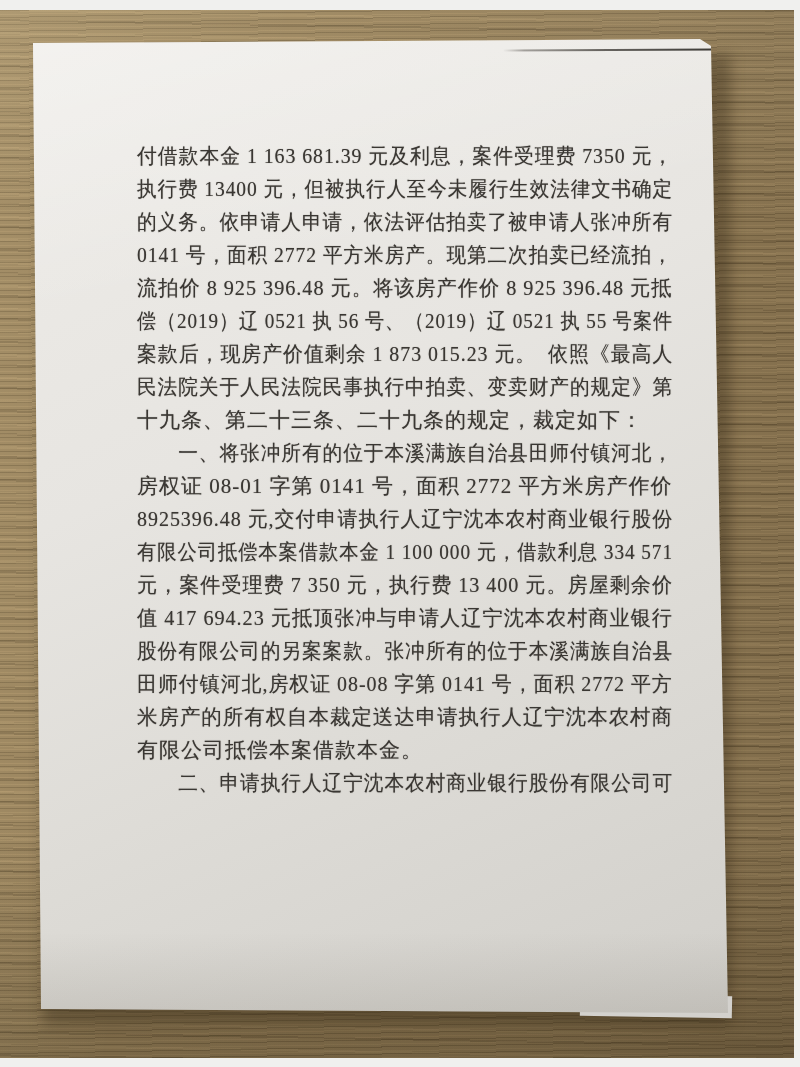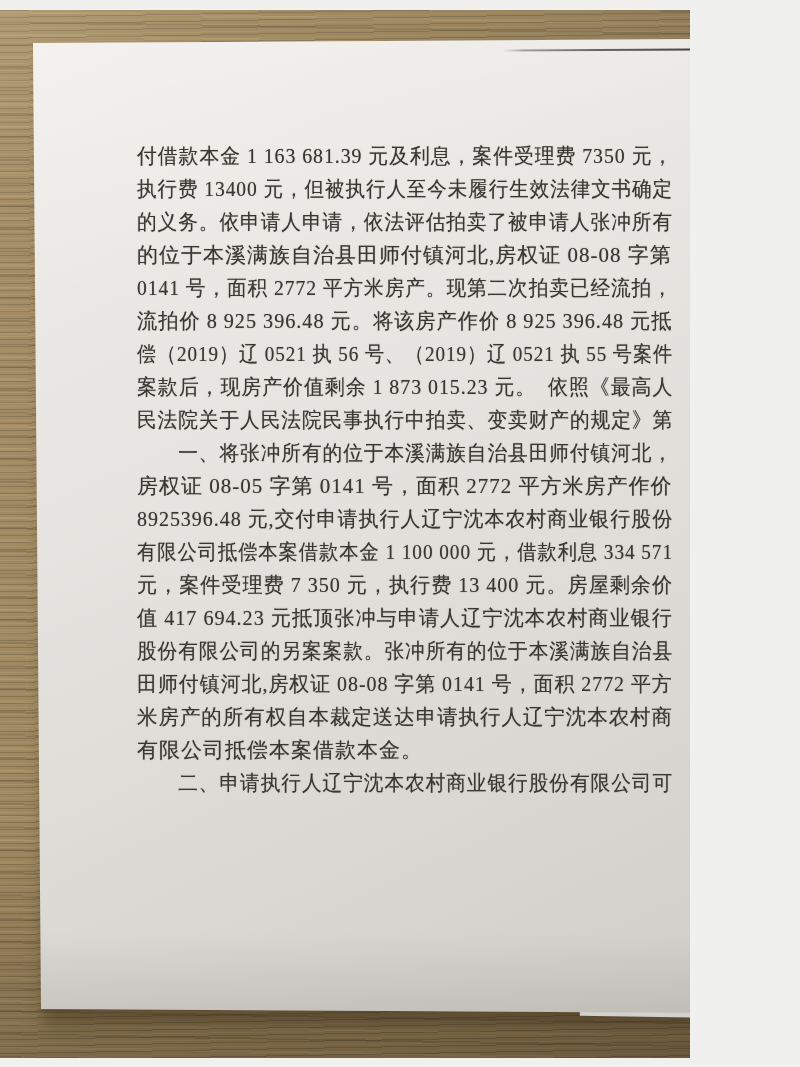--- a/index.html
+++ b/index.html
@@ -14,21 +14,21 @@
   .scene {
     position: relative;
     width: 800px;
     height: 1067px;
   }
   
   .desk {
     position: absolute;
     left: 0;
     top: 10px;
-    width: 690px;
+    width: 794px;
     height: 1048px;
     background-color: var(--wood-base, #97815b);
     background-image:
       linear-gradient(100deg, rgba(255,236,190,0.14) 0%, rgba(255,236,190,0) 30%, rgba(40,28,12,0.10) 70%, rgba(40,28,12,0.22) 100%),
       linear-gradient(180deg, rgba(255,240,200,0.10) 0%, rgba(0,0,0,0) 20%, rgba(0,0,0,0) 78%, rgba(35,26,10,0.25) 100%),
       repeating-linear-gradient(179deg,
         rgba(70,56,32,0.30) 0px, rgba(70,56,32,0.30) 1px,
         rgba(0,0,0,0) 1px, rgba(0,0,0,0) 4px,
         rgba(190,162,116,0.28) 4px, rgba(190,162,116,0.28) 5px,
         rgba(0,0,0,0) 5px, rgba(0,0,0,0) 7px),
@@ -112,28 +112,28 @@
 <div class="scene">
   <div class="desk">
     <div class="paper-shadow"></div>
     <div class="under-sheet"></div>
     <div class="paper">
       <div class="artifact-line"></div>
       <div class="doc-text" id="doc-text">
           <div class="line" style="transform-origin: 0px 50%; transform: scaleX(0.9453);">付借款本金 1 163 681.39 元及利息，案件受理费 7350 元，</div>
           <div class="line" style="transform-origin: 0px 50%; transform: scaleX(0.9306);">执行费 13400 元，但被执行人至今未履行生效法律文书确定</div>
           <div class="line" style="transform-origin: 0px 50%; transform: scaleX(0.9371);">的义务。依申请人申请，依法评估拍卖了被申请人张冲所有</div>
-          <div class="line">的位于本溪满族自治县田师付镇河北,房权证 08-08 字第</div>
           <div class="line" style="transform-origin: 0px 50%; transform: scaleX(0.9354);">0141 号，面积 2772 平方米房产。现第二次拍卖已经流拍，</div>
           <div class="line" style="transform-origin: 0px 50%; transform: scaleX(0.964);">流拍价 8 925 396.48 元。将该房产作价 8 925 396.48 元抵</div>
           <div class="line" style="transform-origin: 0px 50%; transform: scaleX(0.9116);">偿（2019）辽 0521 执 56 号、（2019）辽 0521 执 55 号案件</div>
           <div class="line" style="transform-origin: 0px 50%; transform: scaleX(0.9487);">案款后，现房产价值剩余 1 873 015.23 元。  依照《最高人</div>
           <div class="line" style="transform-origin: 0px 50%; transform: scaleX(0.9371);">民法院关于人民法院民事执行中拍卖、变卖财产的规定》第</div>
+          <div class="line">十九条、第二十三条、二十九条的规定，裁定如下：</div>
           <div class="line indent" style="transform-origin: 0px 50%; transform: scaleX(0.9371);">一、将张冲所有的位于本溪满族自治县田师付镇河北，</div>
-          <div class="line">房权证 08-05 字第 0141 号，面积 2772 平方米房产作价</div>
+          <div class="line">房权证 08-01 字第 0141 号，面积 2772 平方米房产作价</div>
           <div class="line" style="transform-origin: 0px 50%; transform: scaleX(0.9537);">8925396.48 元,交付申请执行人辽宁沈本农村商业银行股份</div>
           <div class="line" style="transform-origin: 0px 50%; transform: scaleX(0.9194);">有限公司抵偿本案借款本金 1 100 000 元，借款利息 334 571</div>
           <div class="line" style="transform-origin: 0px 50%; transform: scaleX(0.9589);">元，案件受理费 7 350 元，执行费 13 400 元。房屋剩余价</div>
           <div class="line" style="transform-origin: 0px 50%; transform: scaleX(0.9623);">值 417 694.23 元抵顶张冲与申请人辽宁沈本农村商业银行</div>
           <div class="line" style="transform-origin: 0px 50%; transform: scaleX(0.9371);">股份有限公司的另案案款。张冲所有的位于本溪满族自治县</div>
           <div class="line" style="transform-origin: 0px 50%; transform: scaleX(0.9504);">田师付镇河北,房权证 08-08 字第 0141 号，面积 2772 平方</div>
           <div class="line" style="transform-origin: 0px 50%; transform: scaleX(0.9745);">米房产的所有权自本裁定送达申请执行人辽宁沈本农村商</div>
           <div class="line">有限公司抵偿本案借款本金。</div>
           <div class="line indent" style="transform-origin: 0px 50%; transform: scaleX(0.9371);">二、申请执行人辽宁沈本农村商业银行股份有限公司可</div>
         </div>

